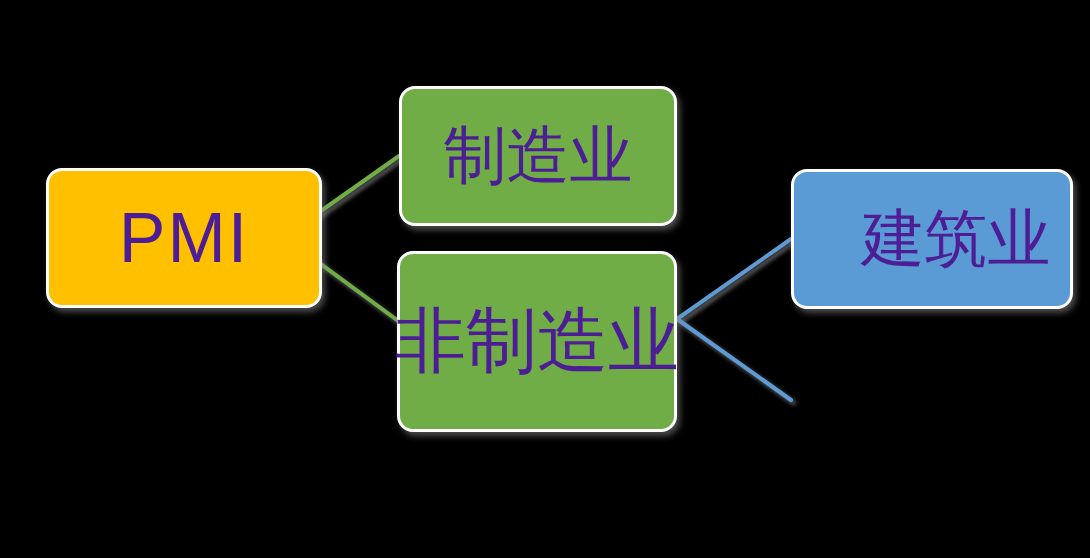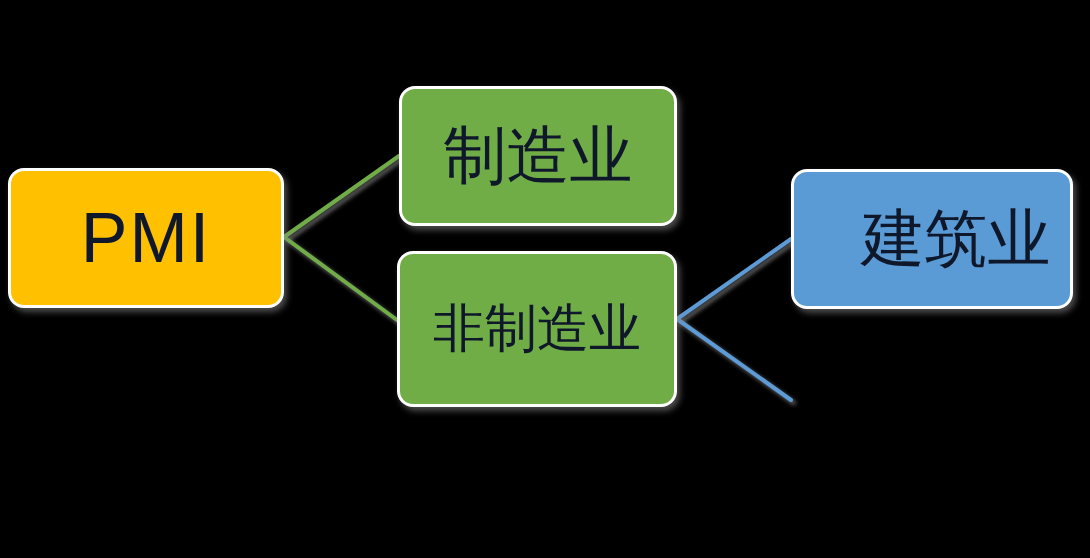--- a/index.html
+++ b/index.html
@@ -24,43 +24,43 @@
     pointer-events: none;
   }
   .node {
     position: absolute;
     box-sizing: border-box;
     border: 3px solid #ffffff;
     border-radius: 16px;
     display: flex;
     align-items: center;
     justify-content: center;
-    color: #0f172a;
+    color: #4c1d95;
     box-shadow: 3px 4px 6px rgba(140,140,140,0.55);
     white-space: nowrap;
   }
-  .node-orange { background: #FFC000; }
+  .node-orange { background: #FFC000; margin-left: 38px; }
   .node-green  { background: #70AD47; }
   .node-blue   { background: #5B9BD5; }
 
   #node-pmi {
     left: 8px;  top: 168px;
     width: 276px; height: 140px;
     font-size: 70px;
     letter-spacing: 2px;
   }
   #node-manufacturing {
     left: 399px; top: 86px;
     width: 278px; height: 140px;
     font-size: 63px;
   }
   #node-non-manufacturing {
     left: 397px; top: 251px;
-    width: 280px; height: 156px;
-    font-size: 52px;
+    width: 280px; height: 181px;
+    font-size: 71px;
   }
   #node-construction {
     left: 791px; top: 169px;
     width: 282px; height: 140px;
     font-size: 63px;
     padding-left: 48px;
   }
   #node-services {
     left: 791px; top: 330px;
     width: 282px; height: 141px;

